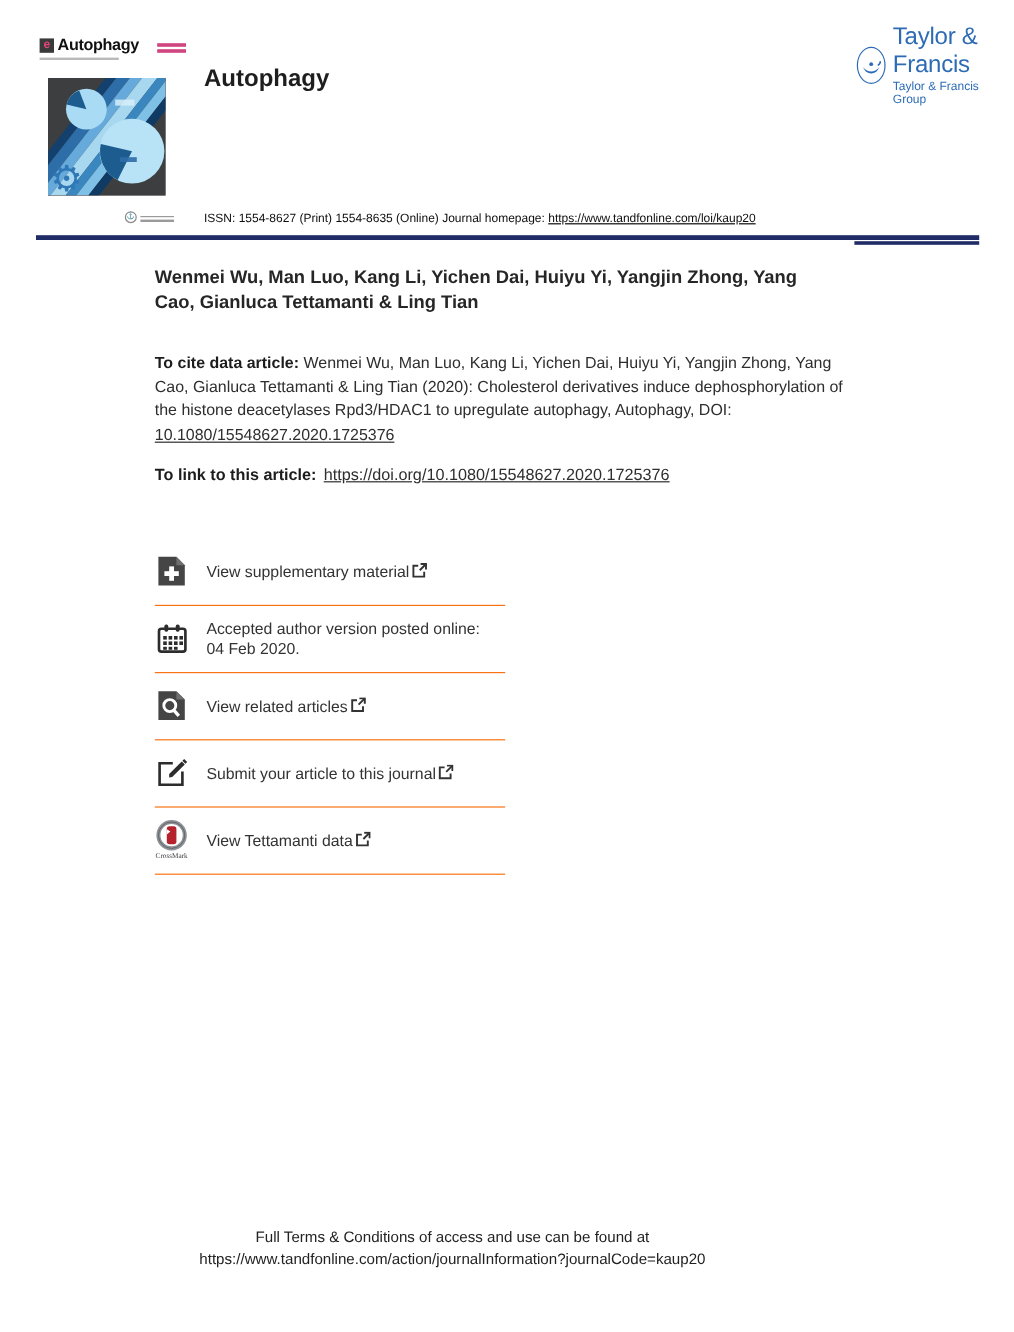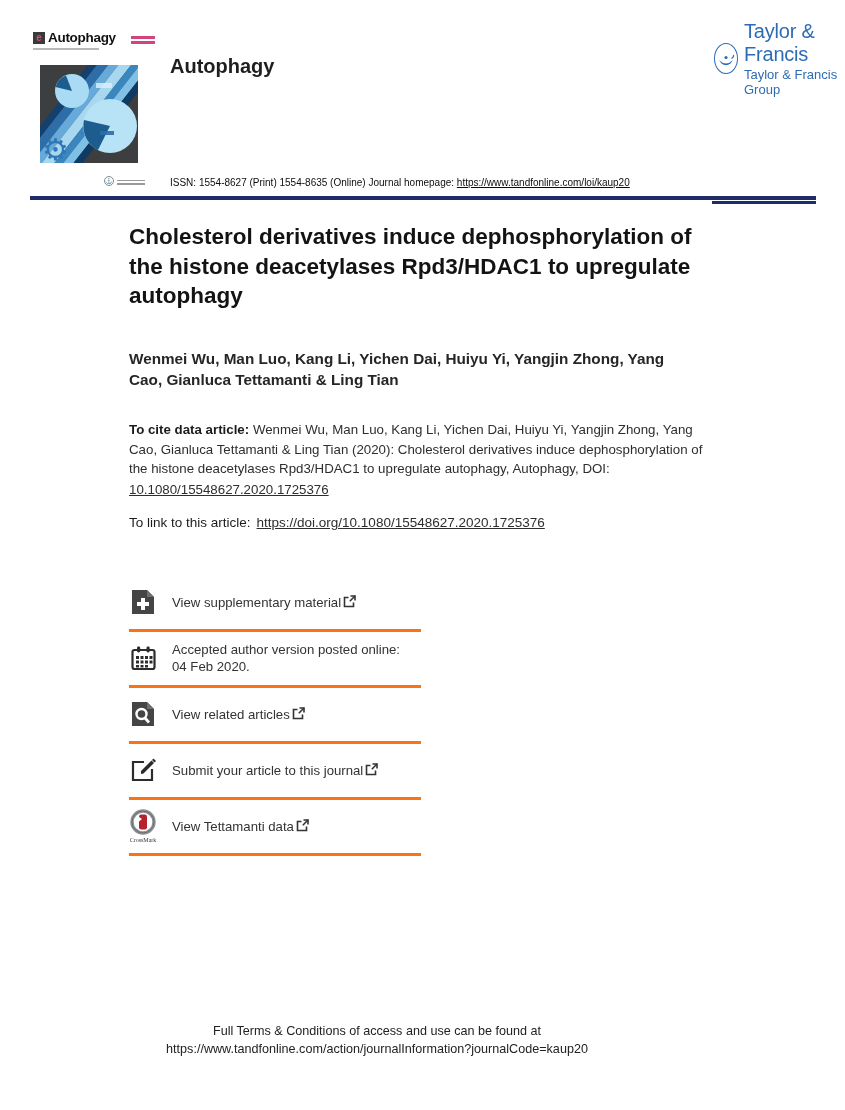--- a/index.html
+++ b/index.html
@@ -27,37 +27,37 @@
   .big-title { position:absolute; left:170px; top:55px; font-size:20px; font-weight:bold; color:#1e1e1e; }
   .issn-line { position:absolute; left:170px; top:177px; font-size:10px; color:#0d0d0d; white-space:nowrap; }
   .issn-line a { color:#0d0d0d; text-decoration:underline; }
   .navy-bar { position:absolute; left:30px; top:196px; width:786px; height:4px; background:#202c68; }
   .navy-bar-right { position:absolute; left:712px; top:201px; width:104px; height:3px; background:#202c68; }
   
   .tf-logo { position:absolute; left:714px; top:20px; display:flex; align-items:center; gap:6px; }
   .tf-logo .tf-circle { width:31px; height:31px; border:1.6px solid #2d6cb5; border-radius:50%;
     display:flex; align-items:center; justify-content:center; }
   .tf-logo .tf-text-name { font-size:20px; color:#2d6cb5; letter-spacing:-0.2px; }
-  .tf-logo .tf-text-group { font-size:13px; color:#2d6cb5; margin-top:1px; }
+  .tf-logo .tf-text-group { font-size:10px; color:#2d6cb5; margin-top:1px; }
   
   .content { position:absolute; left:129px; top:222px; width:592px; }
   .article-title { font-size:22.5px; font-weight:bold; color:#131313; line-height:1.32;
     margin:0 0 38px 0; width:585px; }
   .authors { font-size:15.3px; font-weight:bold; color:#262626; line-height:1.35;
     width:565px; margin:0 0 30px 0; }
   .cite { font-size:13.3px; color:#2e2e2e; line-height:1.46; width:588px; margin:0 0 16px 0; }
   .cite .lbl { font-weight:bold; color:#1c1c1c; }
   .doi-link { display:inline-block; color:#2e2e2e; margin-top:1px; }
   .linkline { font-size:13.5px; color:#1c1c1c; margin:0 0 46px 0; }
-  .linkline .lbl { font-weight:normal; }
+  .linkline .lbl { font-weight:bold; }
   .linkline a { color:#2e2e2e; text-decoration:underline; margin-left:6px; }
   
   .actions { width:292px; }
   .action-row { display:flex; align-items:center; gap:15px; min-height:56px;
-    border-bottom:3px solid #f97316; padding:8px 0; cursor:pointer; }
+    border-bottom:1px solid #f97316; padding:8px 0; cursor:pointer; }
   .act-icon { flex:0 0 28px; display:flex; flex-direction:column; align-items:center; }
   .act-label { font-size:13.2px; color:#333; line-height:1.35; }
   .ext-ic { margin-left:2px; position:relative; top:1px; }
   .cm-caption { font-size:6px; color:#3a3a3a; margin-top:0px; font-family:"Liberation Serif", serif; }
   
   .footer { position:absolute; left:0; top:1023px; width:754px; text-align:center;
     font-size:12.6px; color:#222; line-height:1.4; }
 </style>
 </head>
 <body>
@@ -120,21 +120,20 @@
       <path d="M16.5 10.5 q2.5 -1.5 2 -3.5" stroke="#2d6cb5" stroke-width="1.2" fill="none"></path>
     </svg>
   </div>
   <div>
     <div class="tf-text-name">Taylor &amp; Francis</div>
     <div class="tf-text-group">Taylor &amp; Francis Group</div>
   </div>
 </div>
 
 <div class="content">
-  <h1 class="article-title">Cholesterol derivatives induce dephosphorylation of the histone deacetylases Rpd3/HDAC1 to upregulate autophagy</h1>
 
   <div class="authors">Wenmei Wu, Man Luo, Kang Li, Yichen Dai, Huiyu Yi, Yangjin Zhong, Yang Cao, Gianluca Tettamanti &amp; Ling Tian</div>
 
   <p class="cite"><span class="lbl">To cite data article:</span>&nbsp;<span>Wenmei Wu, Man Luo, Kang Li, Yichen Dai, Huiyu Yi, Yangjin Zhong, Yang Cao, Gianluca Tettamanti &amp; Ling Tian (2020): Cholesterol derivatives induce dephosphorylation of the histone deacetylases Rpd3/HDAC1 to upregulate autophagy, Autophagy, DOI:</span><br>
     <a href="#" class="doi-link">10.1080/15548627.2020.1725376</a>
   </p>
 
   <p class="linkline"><span class="lbl">To link to this article:</span><a href="#">https://doi.org/10.1080/15548627.2020.1725376</a>
   </p>
 

